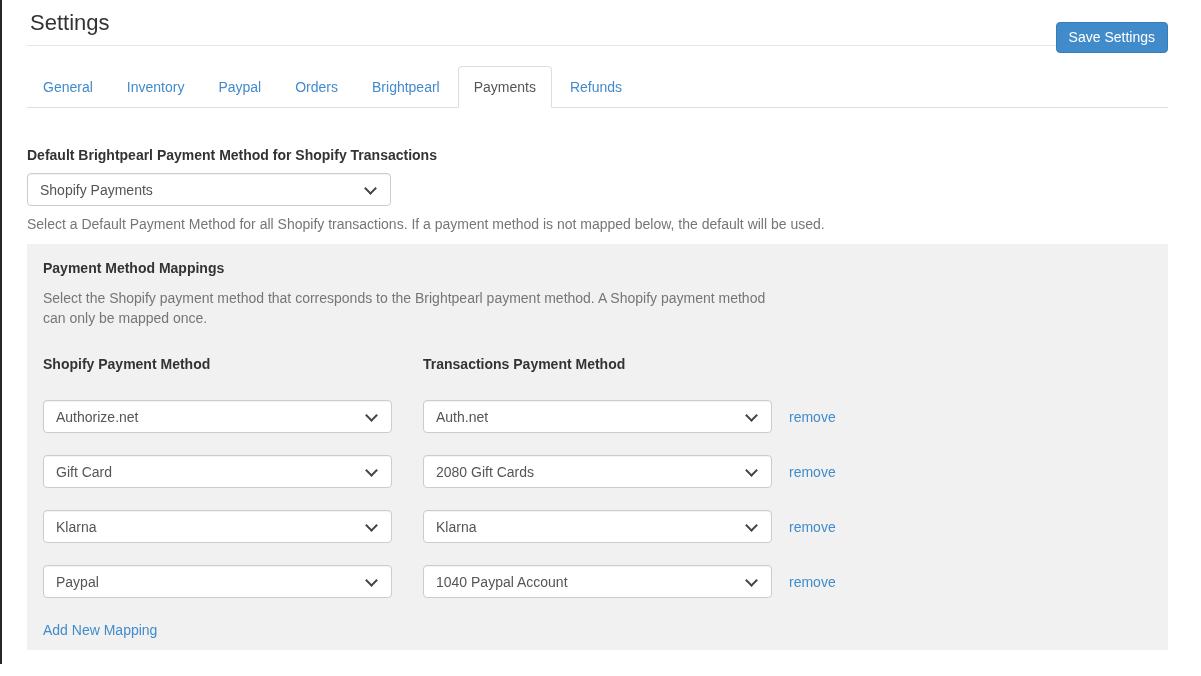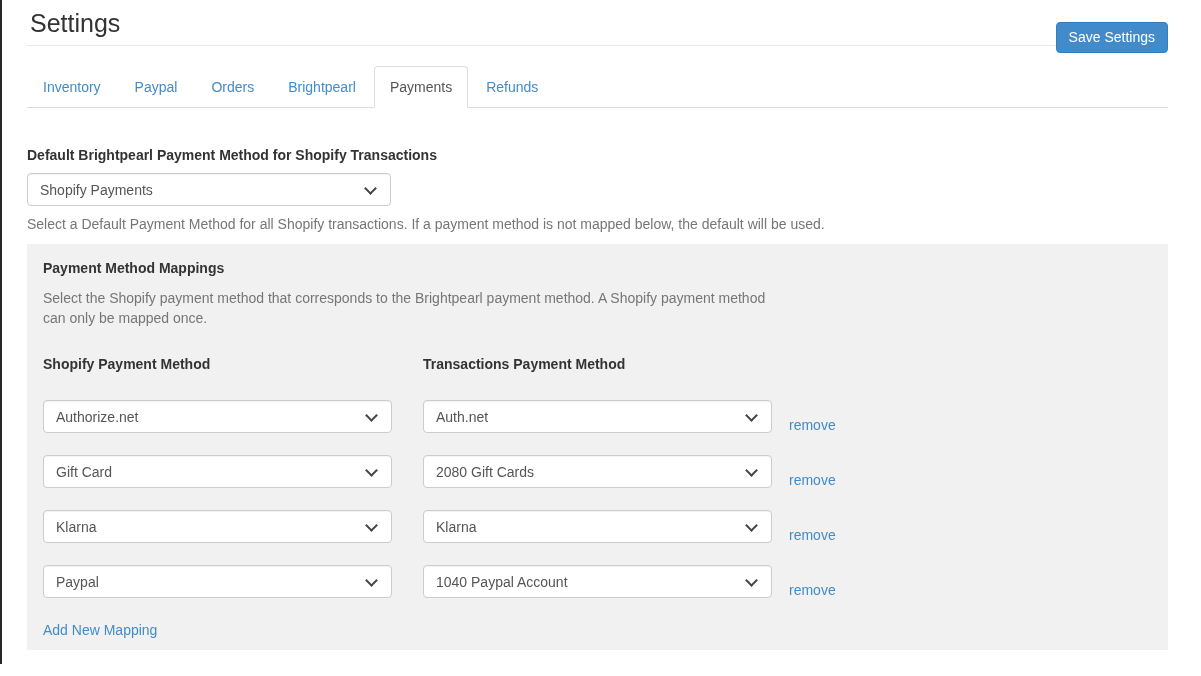--- a/index.html
+++ b/index.html
@@ -9,21 +9,21 @@
     font-family: "Liberation Sans", "DejaVu Sans", sans-serif;
     font-size: 14px; color: #333;
   }
   .left-edge {
     position: absolute; left: 0; top: 0; width: 2px; height: 664px;
     background: #262626;
   }
   .container { position: absolute; left: 27px; top: 0; width: 1141px; }
 
   h1.page-title {
-    font-size: 25px; font-weight: 400; color: #333;
+    font-size: 22px; font-weight: 400; color: #333;
     padding: 6px 0 0 3px; line-height: 34px;
   }
   .title-rule { border: 0; border-top: 1px solid #e7e7e7; margin-top: 5px; }
 
   
   .tabbar { margin-top: 20px; border-bottom: 1px solid #ddd; display: flex; position: relative; }
   .tab {
     display: block; padding: 10px 15px; margin-right: 2px; margin-bottom: -1px;
     color: #428bca; cursor: pointer; line-height: 20px; text-decoration: none;
     border: 1px solid transparent; border-radius: 4px 4px 0 0;
@@ -62,39 +62,40 @@
 
   
   .panel {
     background: #f1f1f1; margin-top: 10px; padding: 14px 16px 9px 16px;
     width: 1141px;
   }
   .panel-title { font-weight: 700; line-height: 20px; margin-bottom: 10px; }
   .panel-desc { color: #767676; line-height: 20px; max-width: 748px; margin-bottom: 26px; }
   .col-headers { display: flex; font-weight: 700; line-height: 20px; margin-bottom: 26px; }
   .col-headers .col1h { width: 380px; }
-  .map-row { display: flex; align-items: flex-end; margin-bottom: 22px; }
+  .map-row { display: flex; align-items: center; margin-bottom: 22px; }
   .map-row .sel-wrap { width: 349px; }
   .map-row .gap { width: 31px; }
   .remove-link { color: #428bca; margin-left: 17px; cursor: pointer; text-decoration: none; }
   .add-link { color: #428bca; cursor: pointer; text-decoration: none; display: inline-block; line-height: 20px; margin-bottom: 1px; }
 </style>
 </head>
 <body>
 
 <div class="left-edge"></div>
 
 <div class="container">
 
   <h1 class="page-title">Settings</h1>
   <hr class="title-rule">
 
   <button class="save-btn">Save Settings</button>
 
   <div class="tabbar">
+    <a class="tab">General</a>
     <a class="tab">Inventory</a>
     <a class="tab">Paypal</a>
     <a class="tab">Orders</a>
     <a class="tab">Brightpearl</a>
     <a class="tab active">Payments</a>
     <a class="tab">Refunds</a>
   </div>
 
   <div class="default-label">Default Brightpearl Payment Method for Shopify Transactions</div>
 

